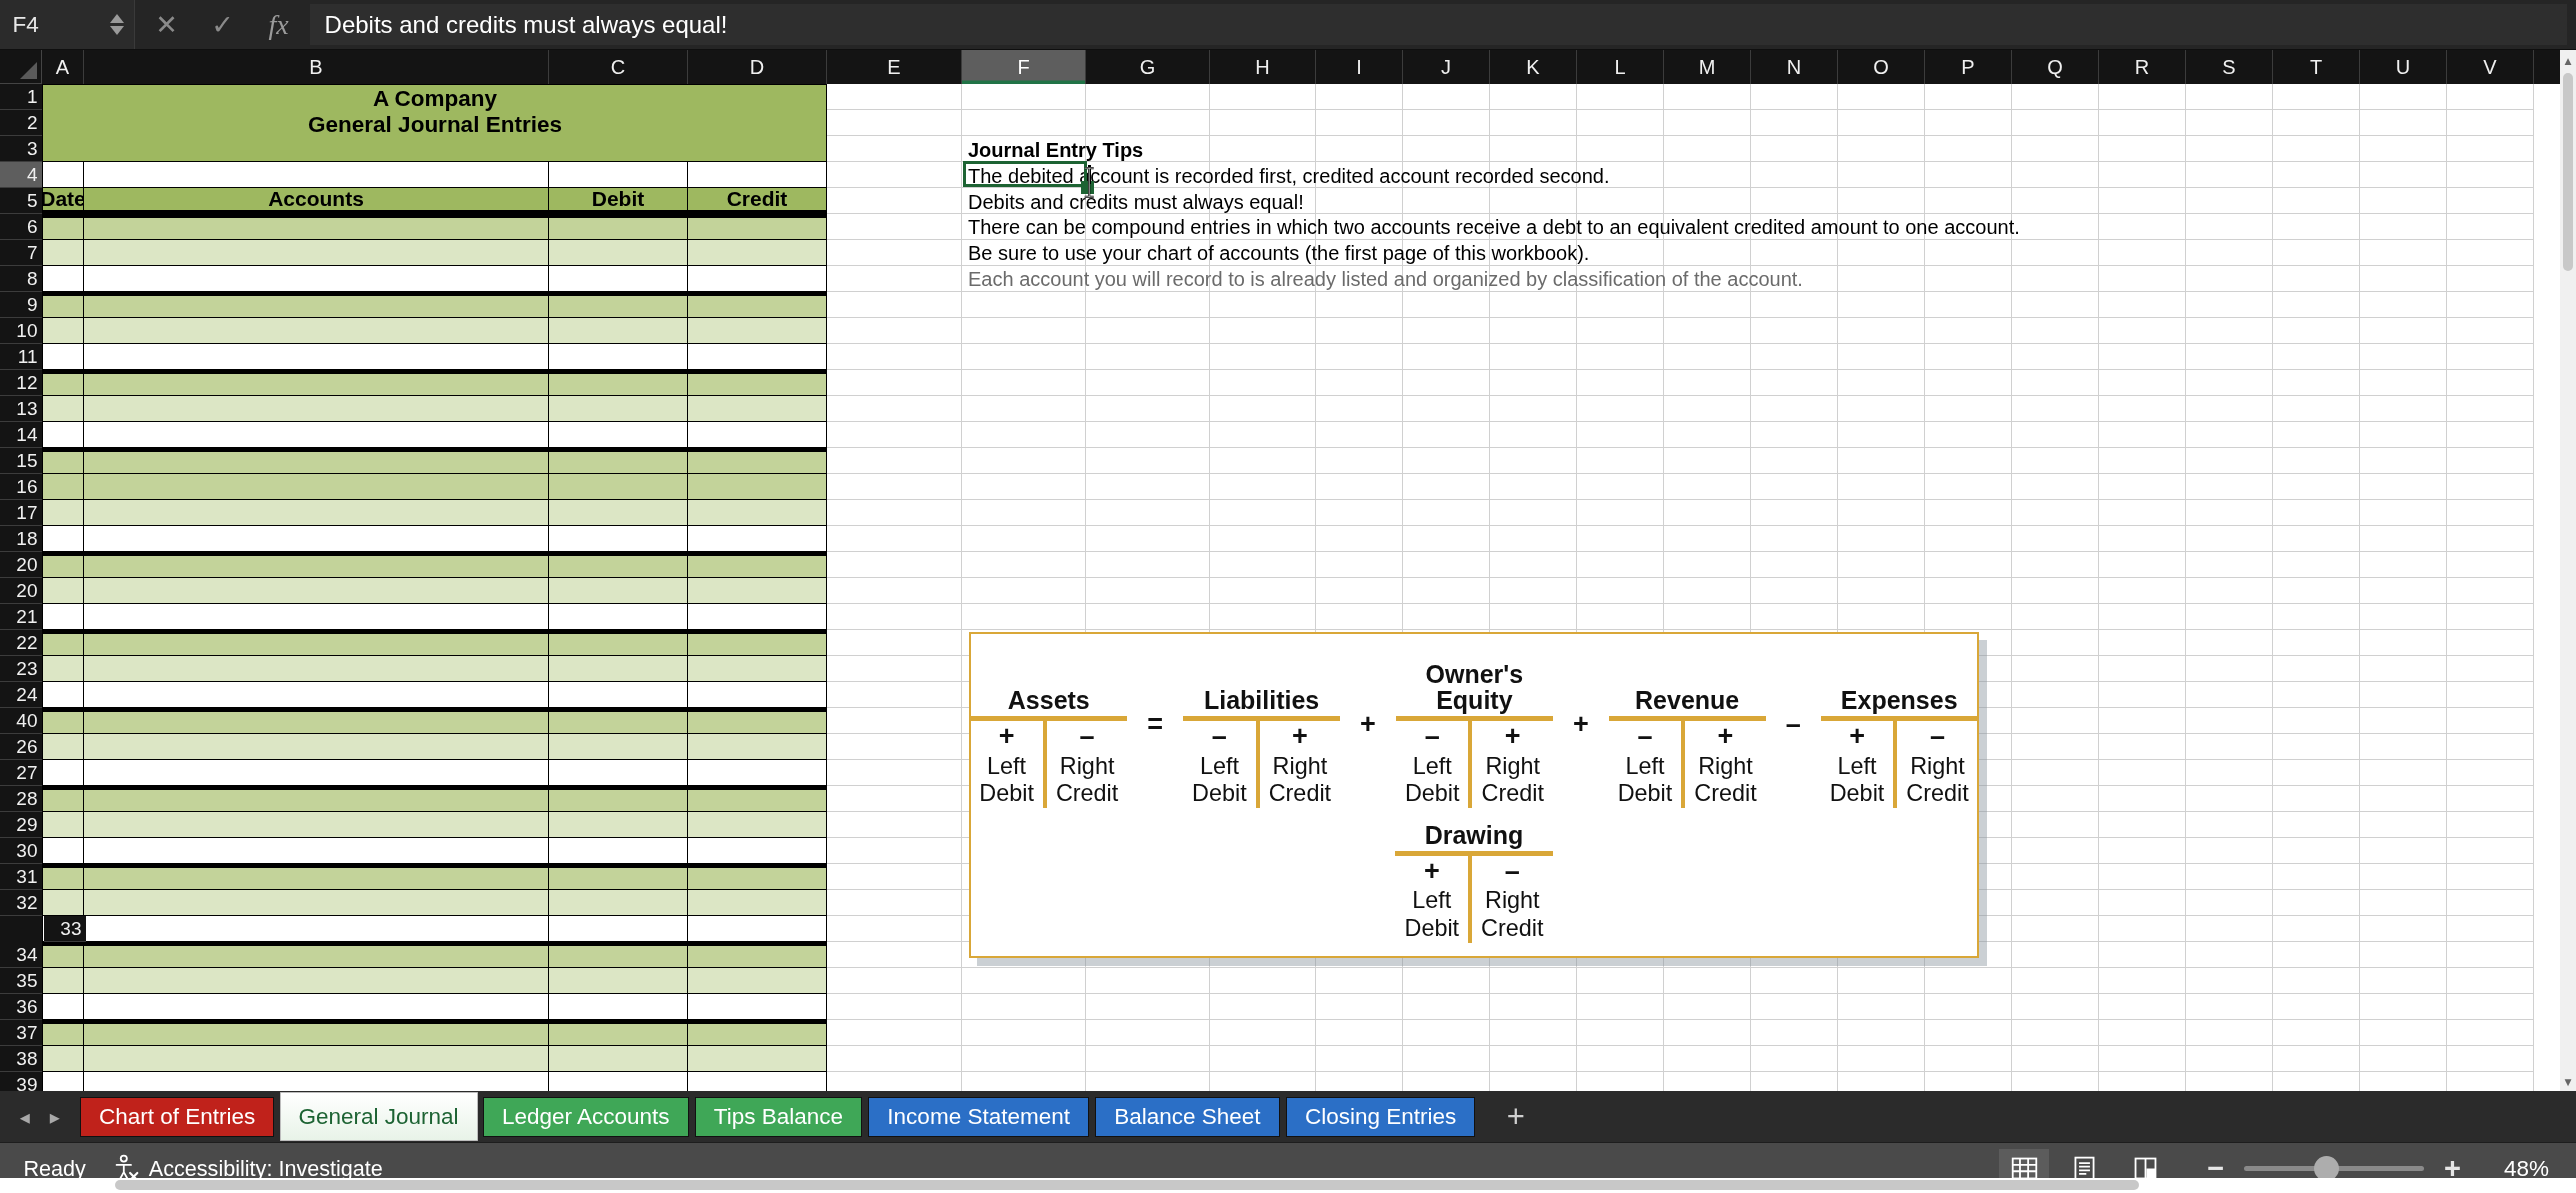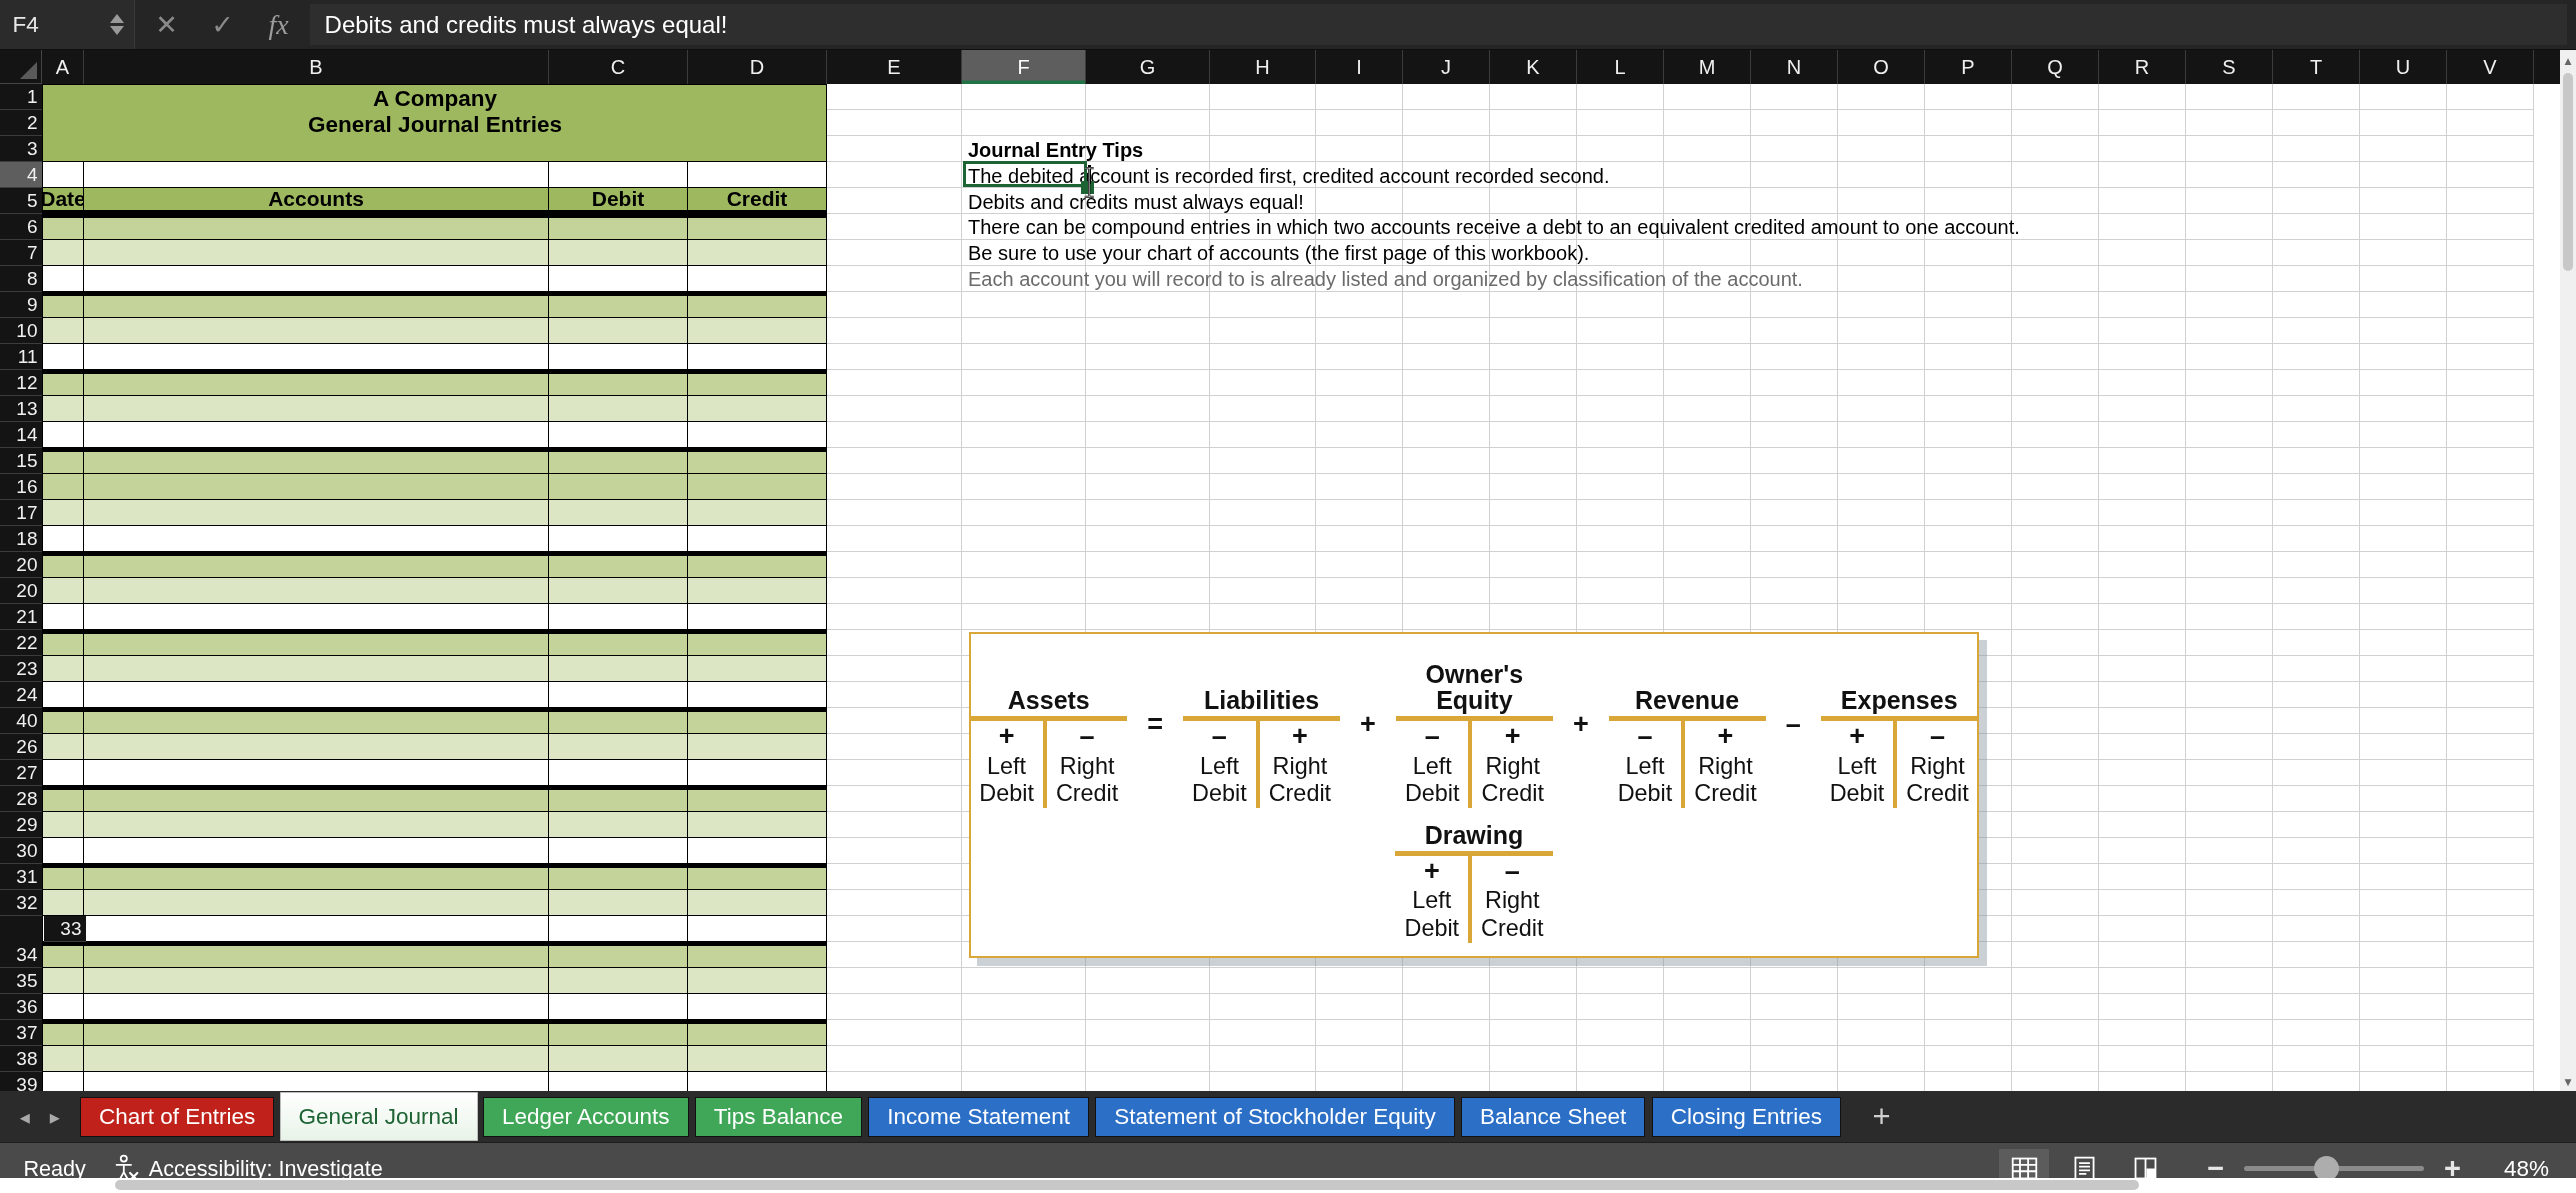--- a/index.html
+++ b/index.html
@@ -1460,21 +1460,20 @@
   <div id="tab-navs">
     <span class="navarrow">◂</span>
     <span class="navarrow">▸</span>
   </div>
   <div id="tabs-container" style="display:flex;align-items:center;">
       <div class="sheet-tab" style="background: rgb(192, 34, 27);">Chart of Entries</div>
       <div class="sheet-tab active">General Journal</div>
       <div class="sheet-tab" style="background: rgb(63, 167, 87);">Ledger Accounts</div>
       <div class="sheet-tab" style="background: rgb(63, 167, 87);">Tips Balance</div>
       <div class="sheet-tab" style="background: rgb(43, 111, 198);">Income Statement</div>
-      <div class="sheet-tab" style="background: rgb(43, 111, 198);">Statement of Stockholder Equity</div>
       <div class="sheet-tab" style="background: rgb(43, 111, 198);">Balance Sheet</div>
       <div class="sheet-tab" style="background: rgb(43, 111, 198);">Closing Entries</div>
     </div>
   <div id="add-sheet">+</div>
 </div>
 
 <div id="statusbar">
   <div id="status-left">
     <span>Ready</span>
     <span class="acc-ico">

